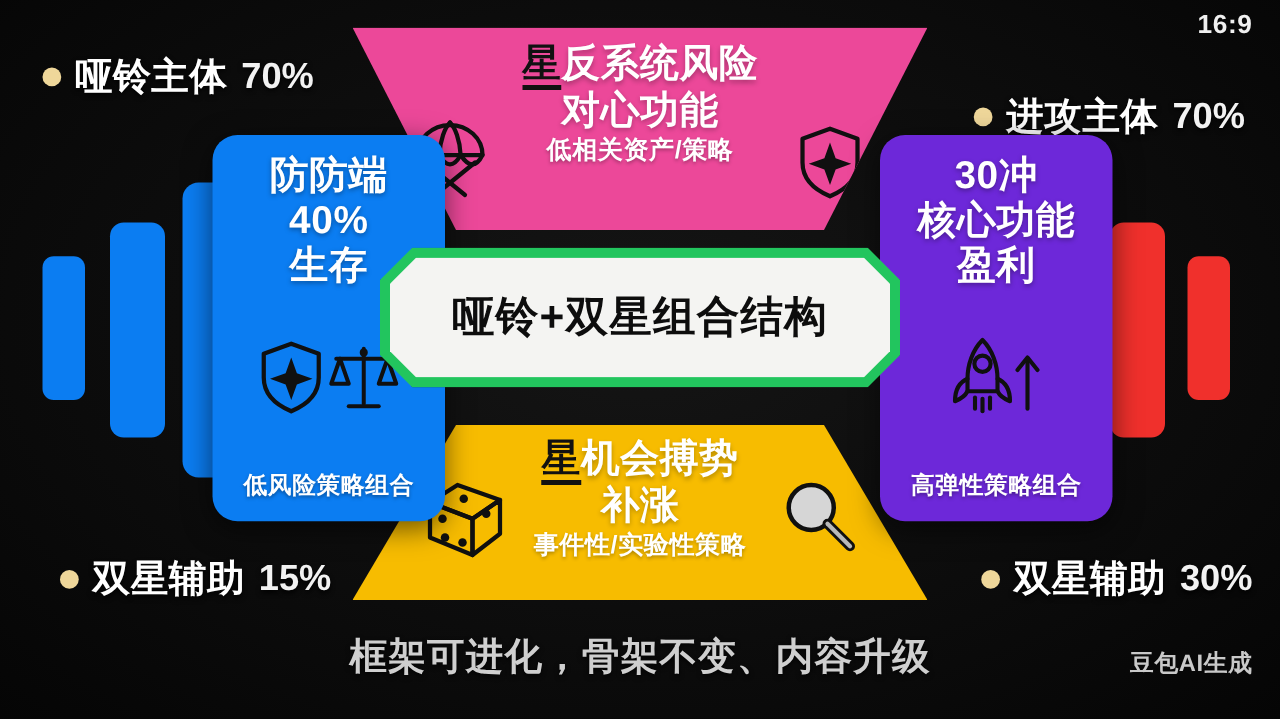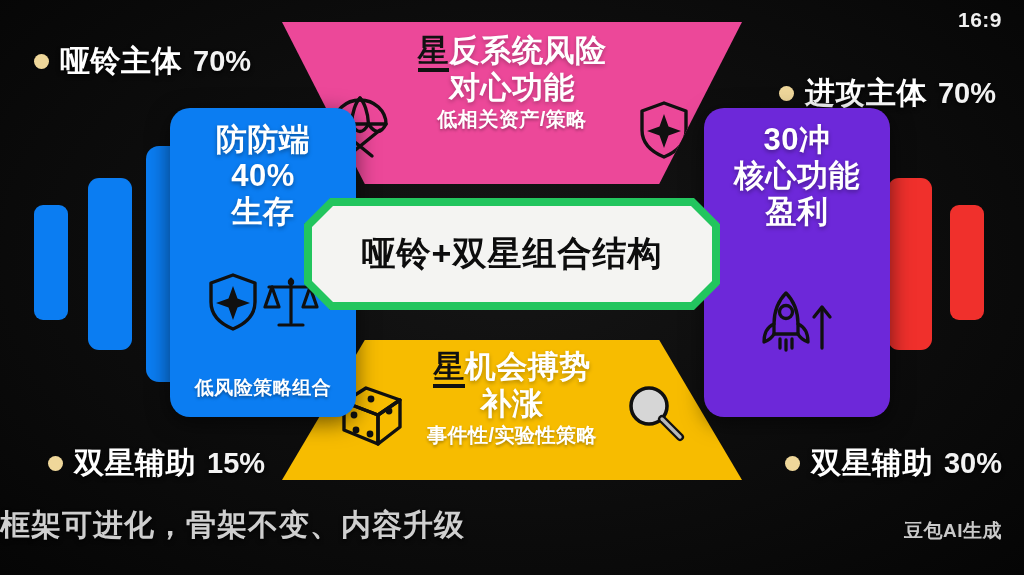--- a/index.html
+++ b/index.html
@@ -141,21 +141,21 @@
     clip-path:polygon(21px 0,calc(100% - 21px) 0,100% 21px,100% calc(100% - 21px),
                       calc(100% - 21px) 100%,21px 100%,0 calc(100% - 21px),0 21px);
     display:flex;align-items:center;justify-content:center;
   }
   #center-title{
     color:#0d0d0d;font-size:34px;font-weight:bold;letter-spacing:1px;
   }
 
   
   #tagline{
-    position:absolute;left:0;right:0;top:505px;text-align:left;
+    position:absolute;left:0;right:0;top:505px;text-align:center;
     color:#cfcfcf;font-size:30px;font-weight:bold;letter-spacing:1px;
     text-shadow:0 2px 4px rgba(0,0,0,.8);
   }
   #watermark{
     position:absolute;right:22px;top:518px;
     color:#c9c9c9;font-size:19px;font-weight:bold;letter-spacing:.5px;
   }
   svg{display:block;}
 </style>
 </head>
@@ -243,20 +243,21 @@
           <path d="M14 34 C7 37 4 44 4 52 C9 50 12 48 14 44"></path>
           <path d="M38 34 C45 37 48 44 48 52 C43 50 40 48 38 44"></path>
           <path d="M20 49 V58"></path>
           <path d="M26 50 V60"></path>
           <path d="M32 49 V58"></path>
           <path d="M62 58 V18"></path>
           <path d="M54 27 L62 17 L70 27"></path>
         </svg>
       </span>
     </div>
+    <div class="footnote">高弹性策略组合</div>
   </div>
 
   <div class="trap" id="trap-bottom">
     <div class="title">
       <span class="star">星</span><span class="rest">机会搏势</span>
     </div>
     <div class="title">
       <span class="rest">补涨</span>
     </div>
     <div class="sub">事件性/实验性策略</div>

